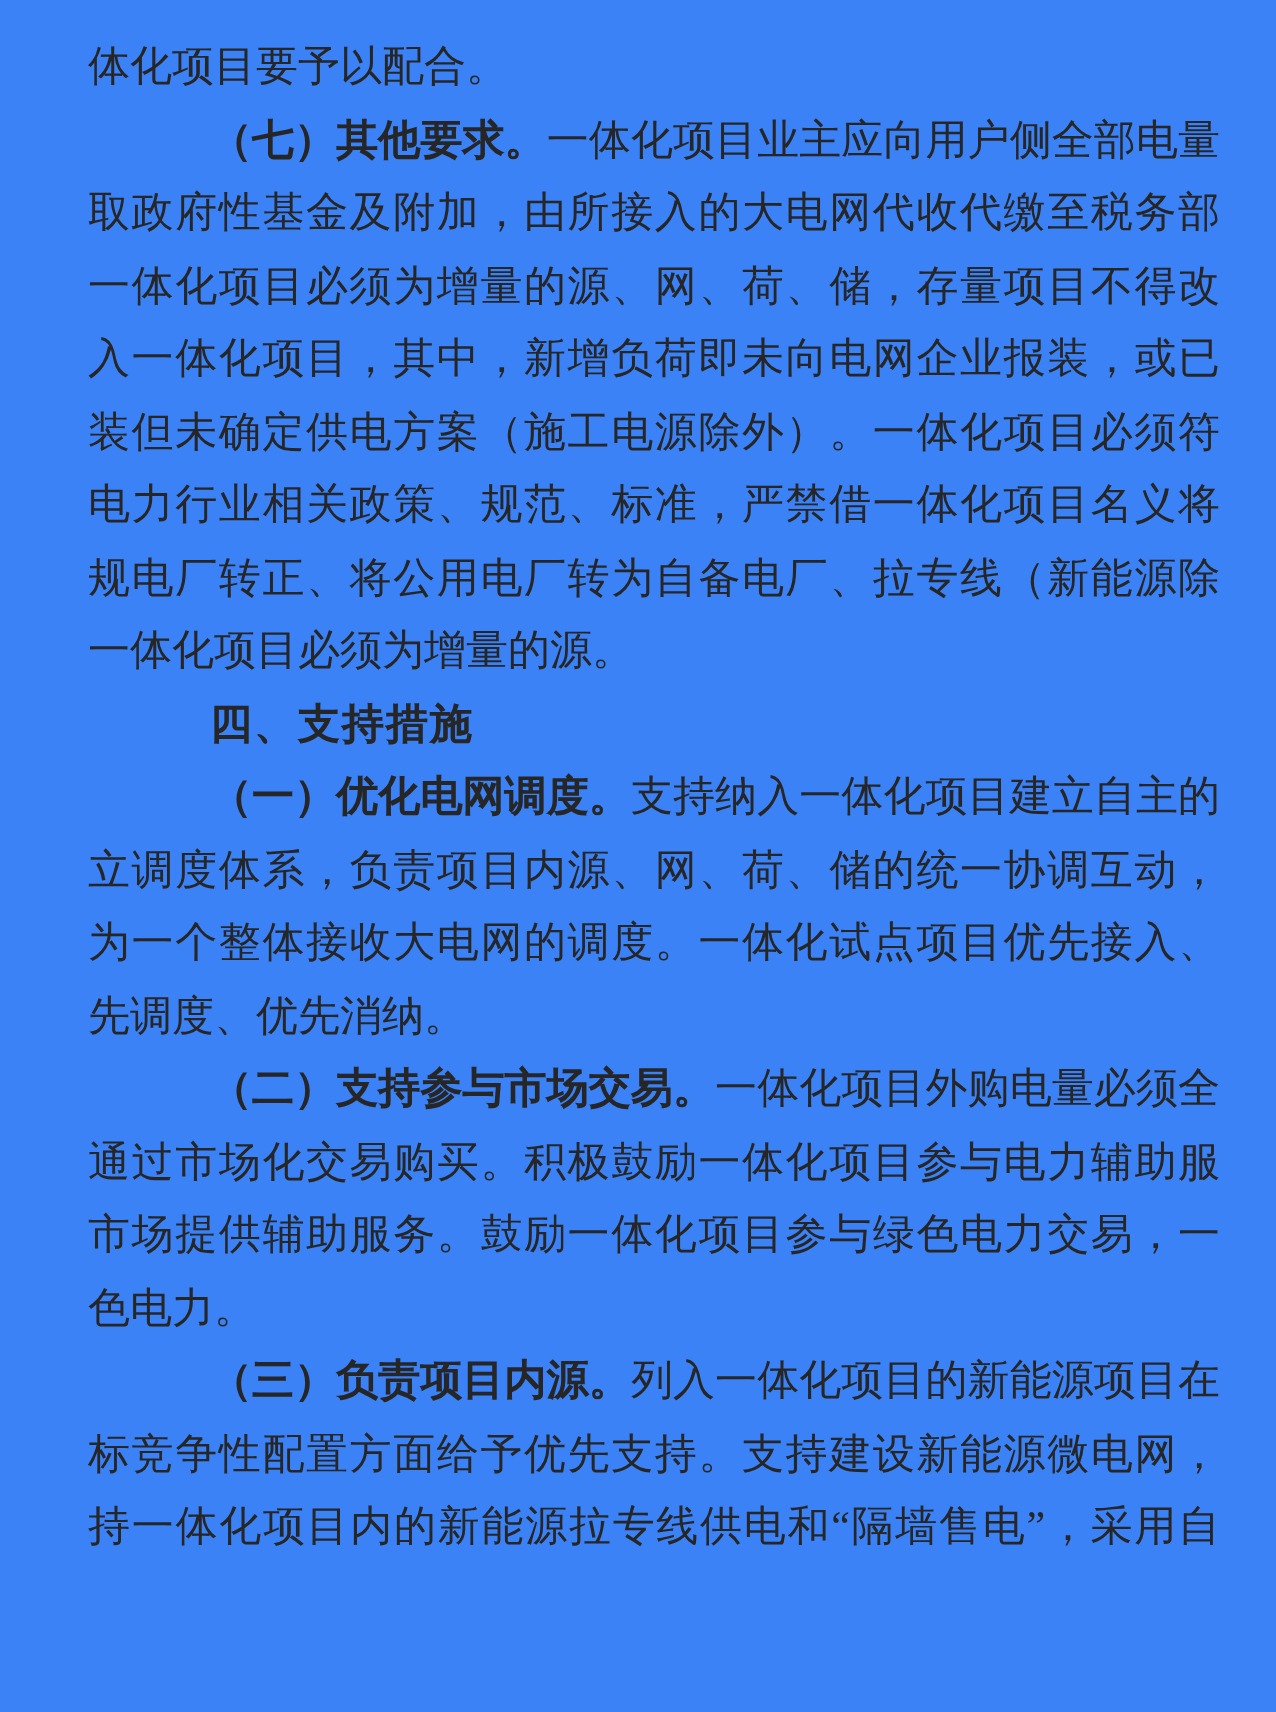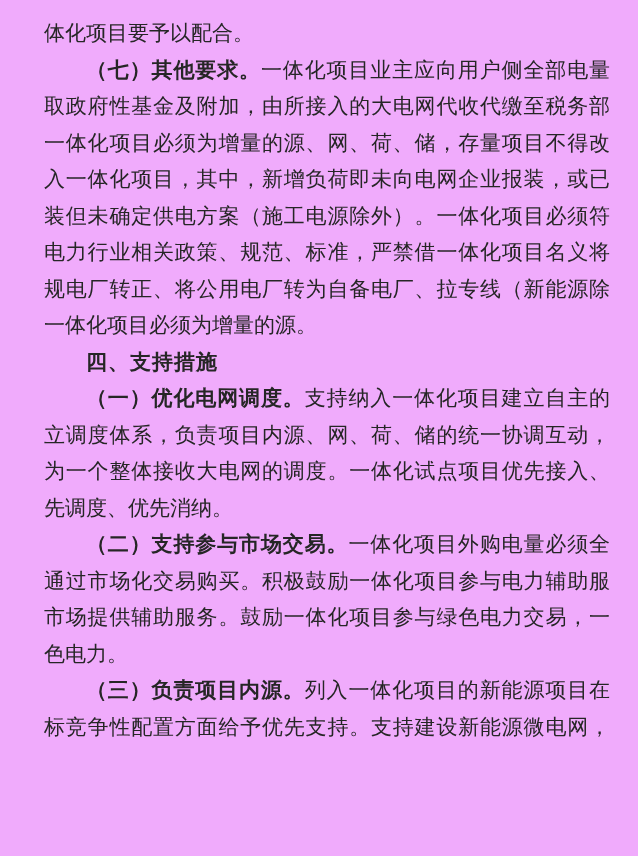--- a/index.html
+++ b/index.html
@@ -5,21 +5,21 @@
   html, body {
     margin: 0;
     padding: 0;
     background: #e8e8e8;
   }
   .page {
     position: relative;
     width: 638px;
     height: 856px;
     margin: 0 auto;
-    background: #f0abfc;
+    background: #3b82f6;
     overflow: hidden;
     font-family: "Liberation Serif", "DejaVu Serif", serif;
   }
   .doc {
     position: absolute;
     left: 44px;
     top: 15px;
     width: 566px;
     color: #262626;
   }
@@ -33,20 +33,21 @@
   .line.justify {
     text-align: justify;
     text-align-last: justify;
     -moz-text-align-last: justify;
   }
   .line.indent {
     text-indent: 42px;
   }
   .seg.bold {
     font-weight: 700;
+    margin-left: 19px;
   }
   .line.heading .seg {
     font-family: "Liberation Sans", "DejaVu Sans", sans-serif;
     letter-spacing: 1px;
     text-align: center;
   }
 </style>
 </head>
 <body>
 
@@ -65,14 +66,15 @@
       <div class="line indent justify"><span class="seg bold">（一）优化电网调度。</span><span class="seg">支持纳入一体化项目建立自主的独</span></div>
       <div class="line justify"><span class="seg">立调度体系，负责项目内源、网、荷、储的统一协调互动，作</span></div>
       <div class="line justify"><span class="seg">为一个整体接收大电网的调度。一体化试点项目优先接入、优</span></div>
       <div class="line"><span class="seg">先调度、优先消纳。</span></div>
       <div class="line indent justify"><span class="seg bold">（二）支持参与市场交易。</span><span class="seg">一体化项目外购电量必须全部</span></div>
       <div class="line justify"><span class="seg">通过市场化交易购买。积极鼓励一体化项目参与电力辅助服务</span></div>
       <div class="line justify"><span class="seg">市场提供辅助服务。鼓励一体化项目参与绿色电力交易，一体</span></div>
       <div class="line"><span class="seg">色电力。</span></div>
       <div class="line indent justify"><span class="seg bold">（三）负责项目内源。</span><span class="seg">列入一体化项目的新能源项目在指</span></div>
       <div class="line justify"><span class="seg">标竞争性配置方面给予优先支持。支持建设新能源微电网，支</span></div>
+      <div class="line justify"><span class="seg">持一体化项目内的新能源拉专线供电和“隔墙售电”，采用自</span></div>
     </div>
 </div>
 
 </body></html>

